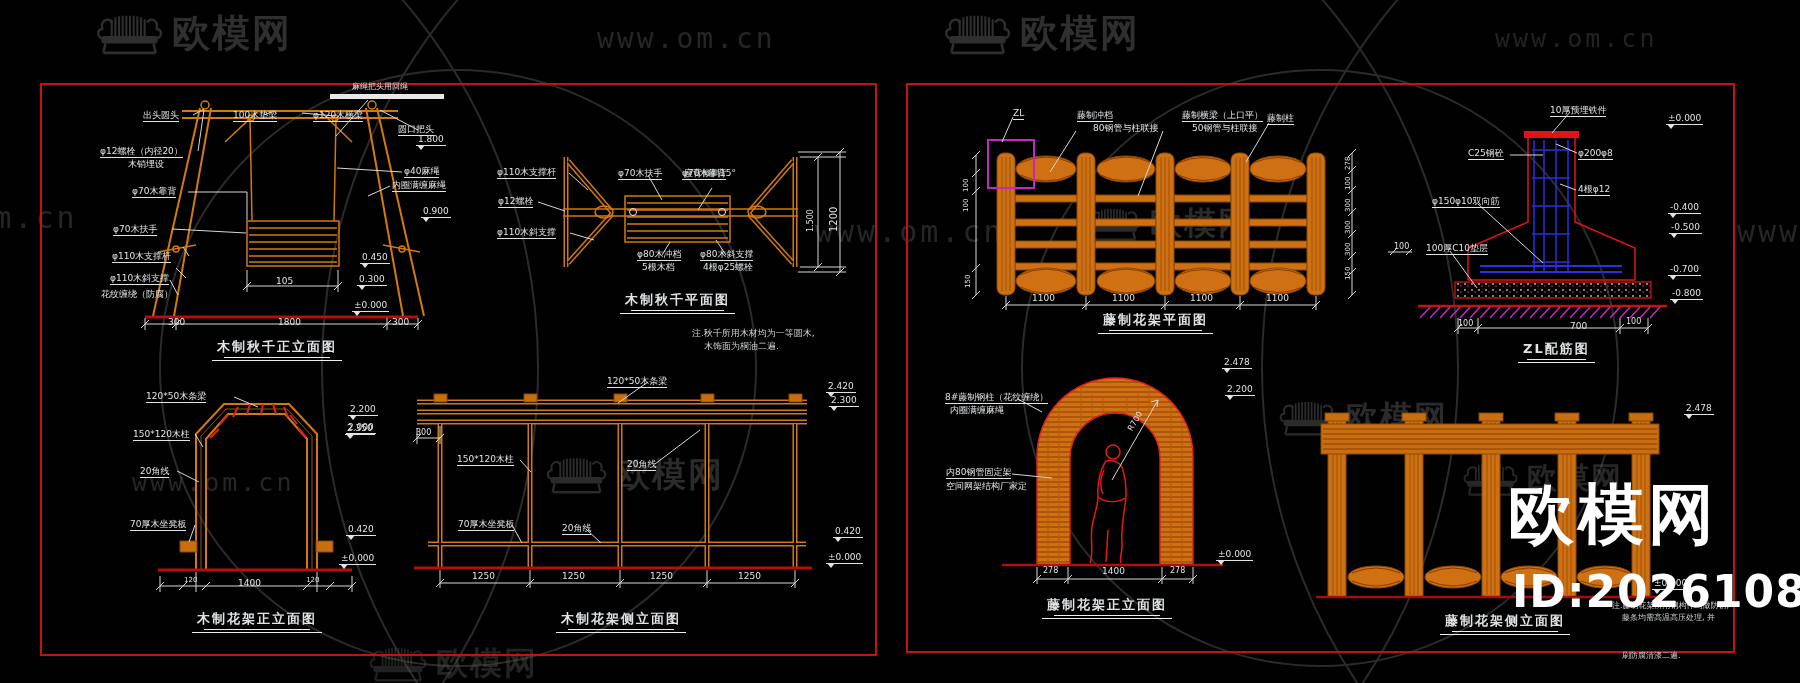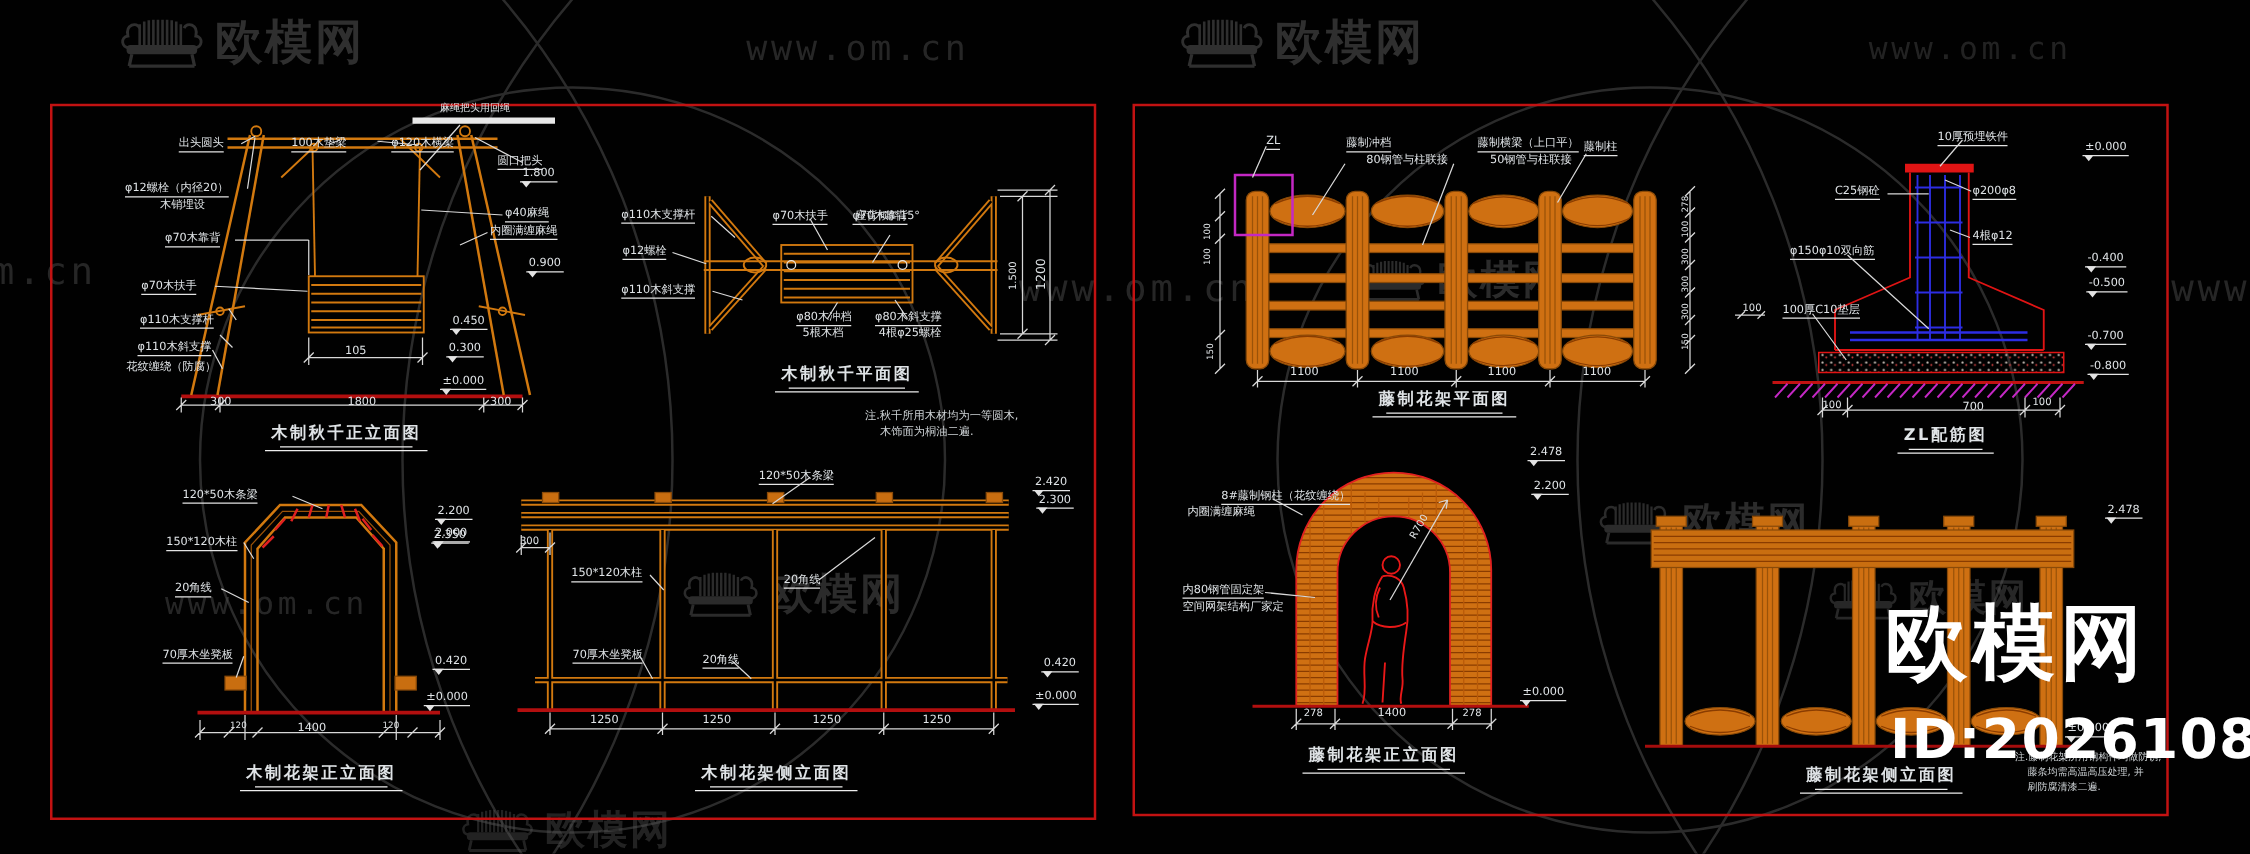--- a/index.html
+++ b/index.html
@@ -468,36 +468,36 @@
       <div class="lbl ul" style="left: 1432px; top: 196px;">φ150φ10双向筋</div>
       <div class="lbl elev" style="left: 1668px; top: 202px;">-0.400</div>
       <div class="lbl elev" style="left: 1669px; top: 222px;">-0.500</div>
       <div class="lbl ul" style="left: 1426px; top: 243px;">100厚C10垫层</div>
       <div class="lbl elev" style="left: 1668px; top: 264px;">-0.700</div>
       <div class="lbl elev" style="left: 1670px; top: 288px;">-0.800</div>
       <div class="lbl" style="left: 1458px; top: 319px; font-size: 8px;">100</div>
       <div class="lbl" style="left: 1570px; top: 321px;">700</div>
       <div class="lbl" style="left: 1626px; top: 317px; font-size: 8px;">100</div>
       <div class="lbl title" style="left: 1518px; top: 342px;">ZL配筋图</div>
-      <div class="lbl ul" style="left: 945px; top: 392px; margin-left: 32px;">8#藤制钢柱（花纹缠绕）</div>
+      <div class="lbl ul" style="left: 945px; top: 392px;">8#藤制钢柱（花纹缠绕）</div>
       <div class="lbl" style="left: 950px; top: 405px;">内圈满缠麻绳</div>
       <div class="lbl elev" style="left: 1222px; top: 357px;">2.478</div>
       <div class="lbl elev" style="left: 1225px; top: 384px;">2.200</div>
       <div class="lbl ul" style="left: 946px; top: 467px;">内80钢管固定架</div>
       <div class="lbl" style="left: 946px; top: 481px;">空间网架结构厂家定</div>
       <div class="lbl" style="left: 1126px; top: 428px; font-size: 8px; transform: rotate(-60deg);">R700</div>
       <div class="lbl elev" style="left: 1216px; top: 549px;">±0.000</div>
       <div class="lbl" style="left: 1043px; top: 566px; font-size: 8px;">278</div>
       <div class="lbl" style="left: 1102px; top: 566px;">1400</div>
       <div class="lbl" style="left: 1170px; top: 566px; font-size: 8px;">278</div>
       <div class="lbl title" style="left: 1042px; top: 598px;">藤制花架正立面图</div>
       <div class="lbl elev" style="left: 1684px; top: 403px;">2.478</div>
       <div class="lbl elev" style="left: 1652px; top: 578px;">±0.000</div>
       <div class="lbl title" style="left: 1440px; top: 614px;">藤制花架侧立面图</div>
       <div class="lbl note" style="left: 1612px; top: 601px; font-size: 8px;">注.藤制花架所用钢构件均做防锈,</div>
       <div class="lbl note" style="left: 1622px; top: 613px; font-size: 8px;">藤条均需高温高压处理, 并</div>
-      <div class="lbl note" style="left: 1622px; top: 625px; font-size: 8px;">刷防腐清漆二遍.</div>
+      <div class="lbl note" style="left: 1622px; top: 651px; font-size: 8px;">刷防腐清漆二遍.</div>
     </div>
 
   <div class="big-logo" style="left:1508px;top:482px;font-size:66px;letter-spacing:4px;">欧模网</div>
   <div class="big-logo" style="left:1512px;top:570px;font-size:44px;letter-spacing:1px;">ID:2026108</div>
 
 </div>
 
 </body></html>

